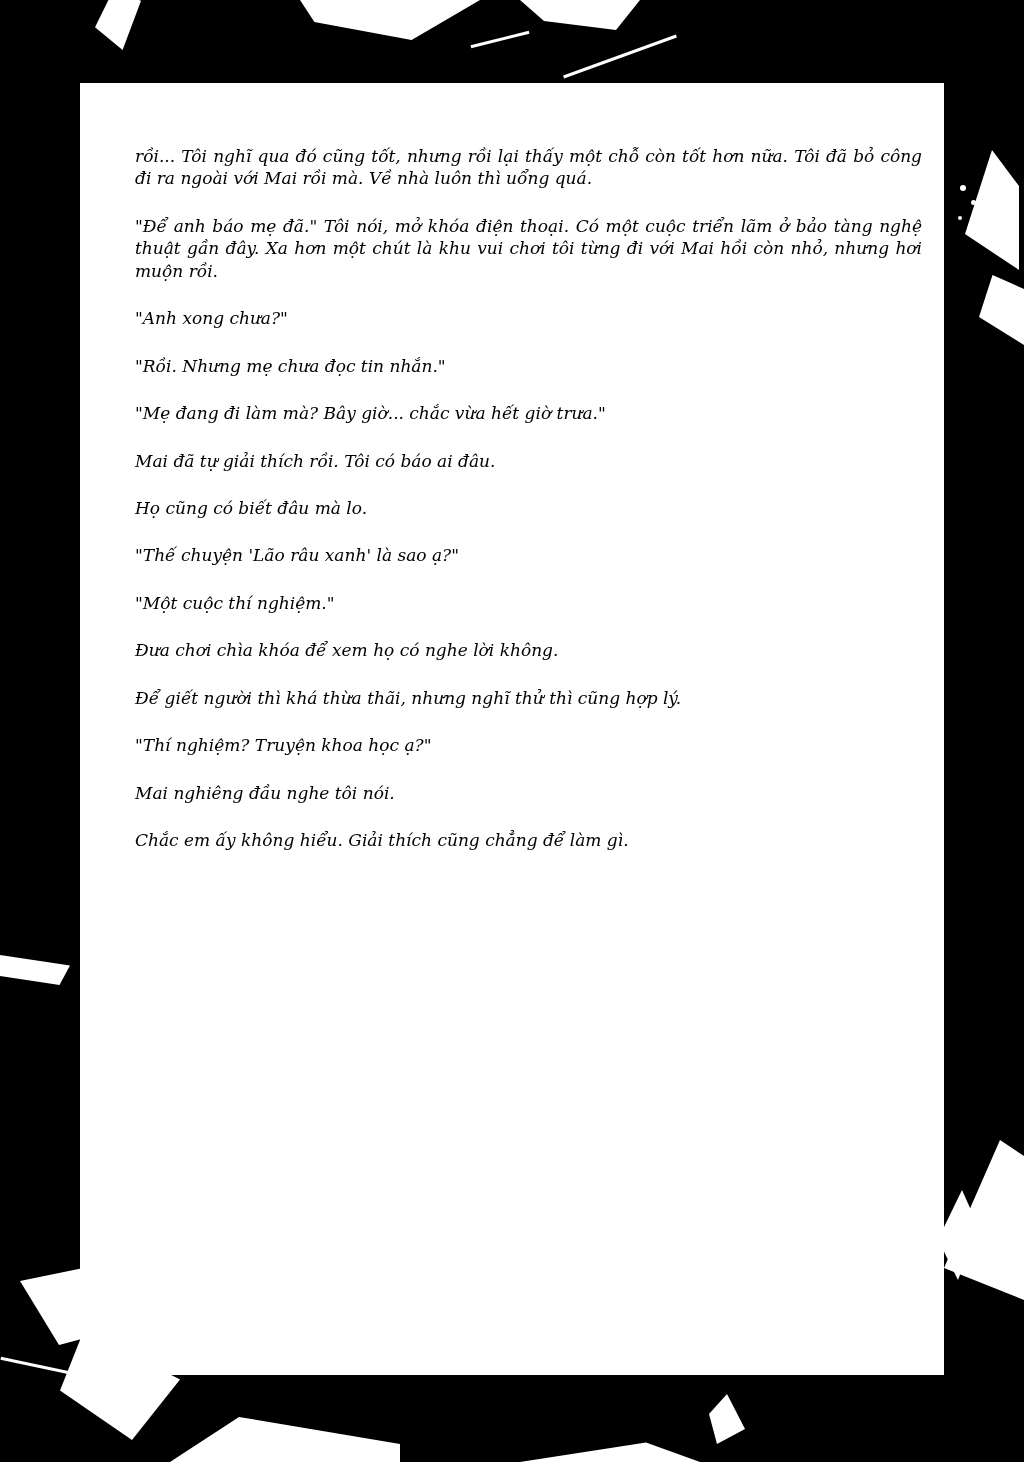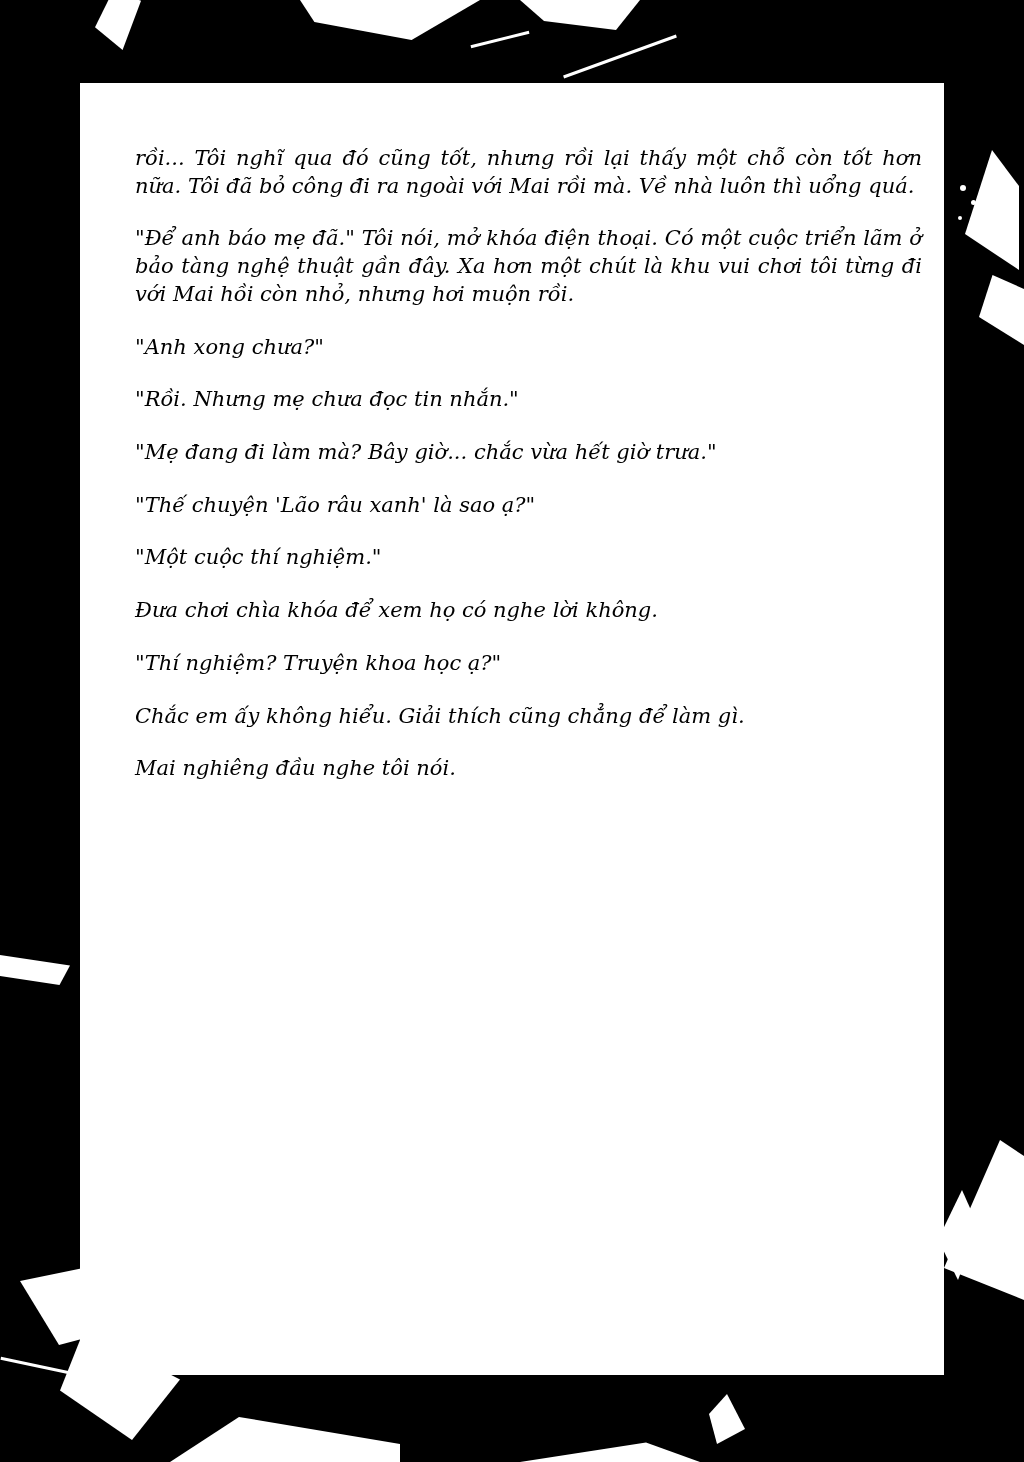--- a/index.html
+++ b/index.html
@@ -76,21 +76,21 @@
     top: 83px;
     left: 80px;
     width: 864px;
     height: 1292px;
     background: #ffffff;
   }
   .content {
     padding: 62px 22px 40px 55px;
     font-family: "DejaVu Serif", serif;
     font-style: italic;
-    font-size: 21px;
+    font-size: 17px;
     line-height: 1.32;
     color: #000000;
     text-align: justify;
     text-justify: inter-word;
   }
   .para {
     margin: 0 0 25px 0;
   }
   .para:last-child { margin-bottom: 0; }
 </style>
@@ -121,22 +121,25 @@
   <div class="shard s13"></div>
   <div class="line l3"></div>
 
   <div class="panel">
     <div class="content">
       <p class="para">rồi... Tôi nghĩ qua đó cũng tốt, nhưng rồi lại thấy một chỗ còn tốt hơn nữa. Tôi đã bỏ công đi ra ngoài với Mai rồi mà. Về nhà luôn thì uổng quá.</p>
       <p class="para">"Để anh báo mẹ đã." Tôi nói, mở khóa điện thoại. Có một cuộc triển lãm ở bảo tàng nghệ thuật gần đây. Xa hơn một chút là khu vui chơi tôi từng đi với Mai hồi còn nhỏ, nhưng hơi muộn rồi.</p>
       <p class="para">"Anh xong chưa?"</p>
       <p class="para">"Rồi. Nhưng mẹ chưa đọc tin nhắn."</p>
       <p class="para">"Mẹ đang đi làm mà? Bây giờ... chắc vừa hết giờ trưa."</p>
+      <p class="para">Mai đã tự giải thích rồi. Tôi có báo ai đâu.</p>
+      <p class="para">Họ cũng có biết đâu mà lo.</p>
       <p class="para">"Thế chuyện 'Lão râu xanh' là sao ạ?"</p>
       <p class="para">"Một cuộc thí nghiệm."</p>
       <p class="para">Đưa chơi chìa khóa để xem họ có nghe lời không.</p>
+      <p class="para">Để giết người thì khá thừa thãi, nhưng nghĩ thử thì cũng hợp lý.</p>
       <p class="para">"Thí nghiệm? Truyện khoa học ạ?"</p>
+      <p class="para">Mai nghiêng đầu nghe tôi nói.</p>
       <p class="para">Chắc em ấy không hiểu. Giải thích cũng chẳng để làm gì.</p>
-      <p class="para">Mai nghiêng đầu nghe tôi nói.</p>
     </div>
   </div>
 
 </div>
 
 </body></html>

